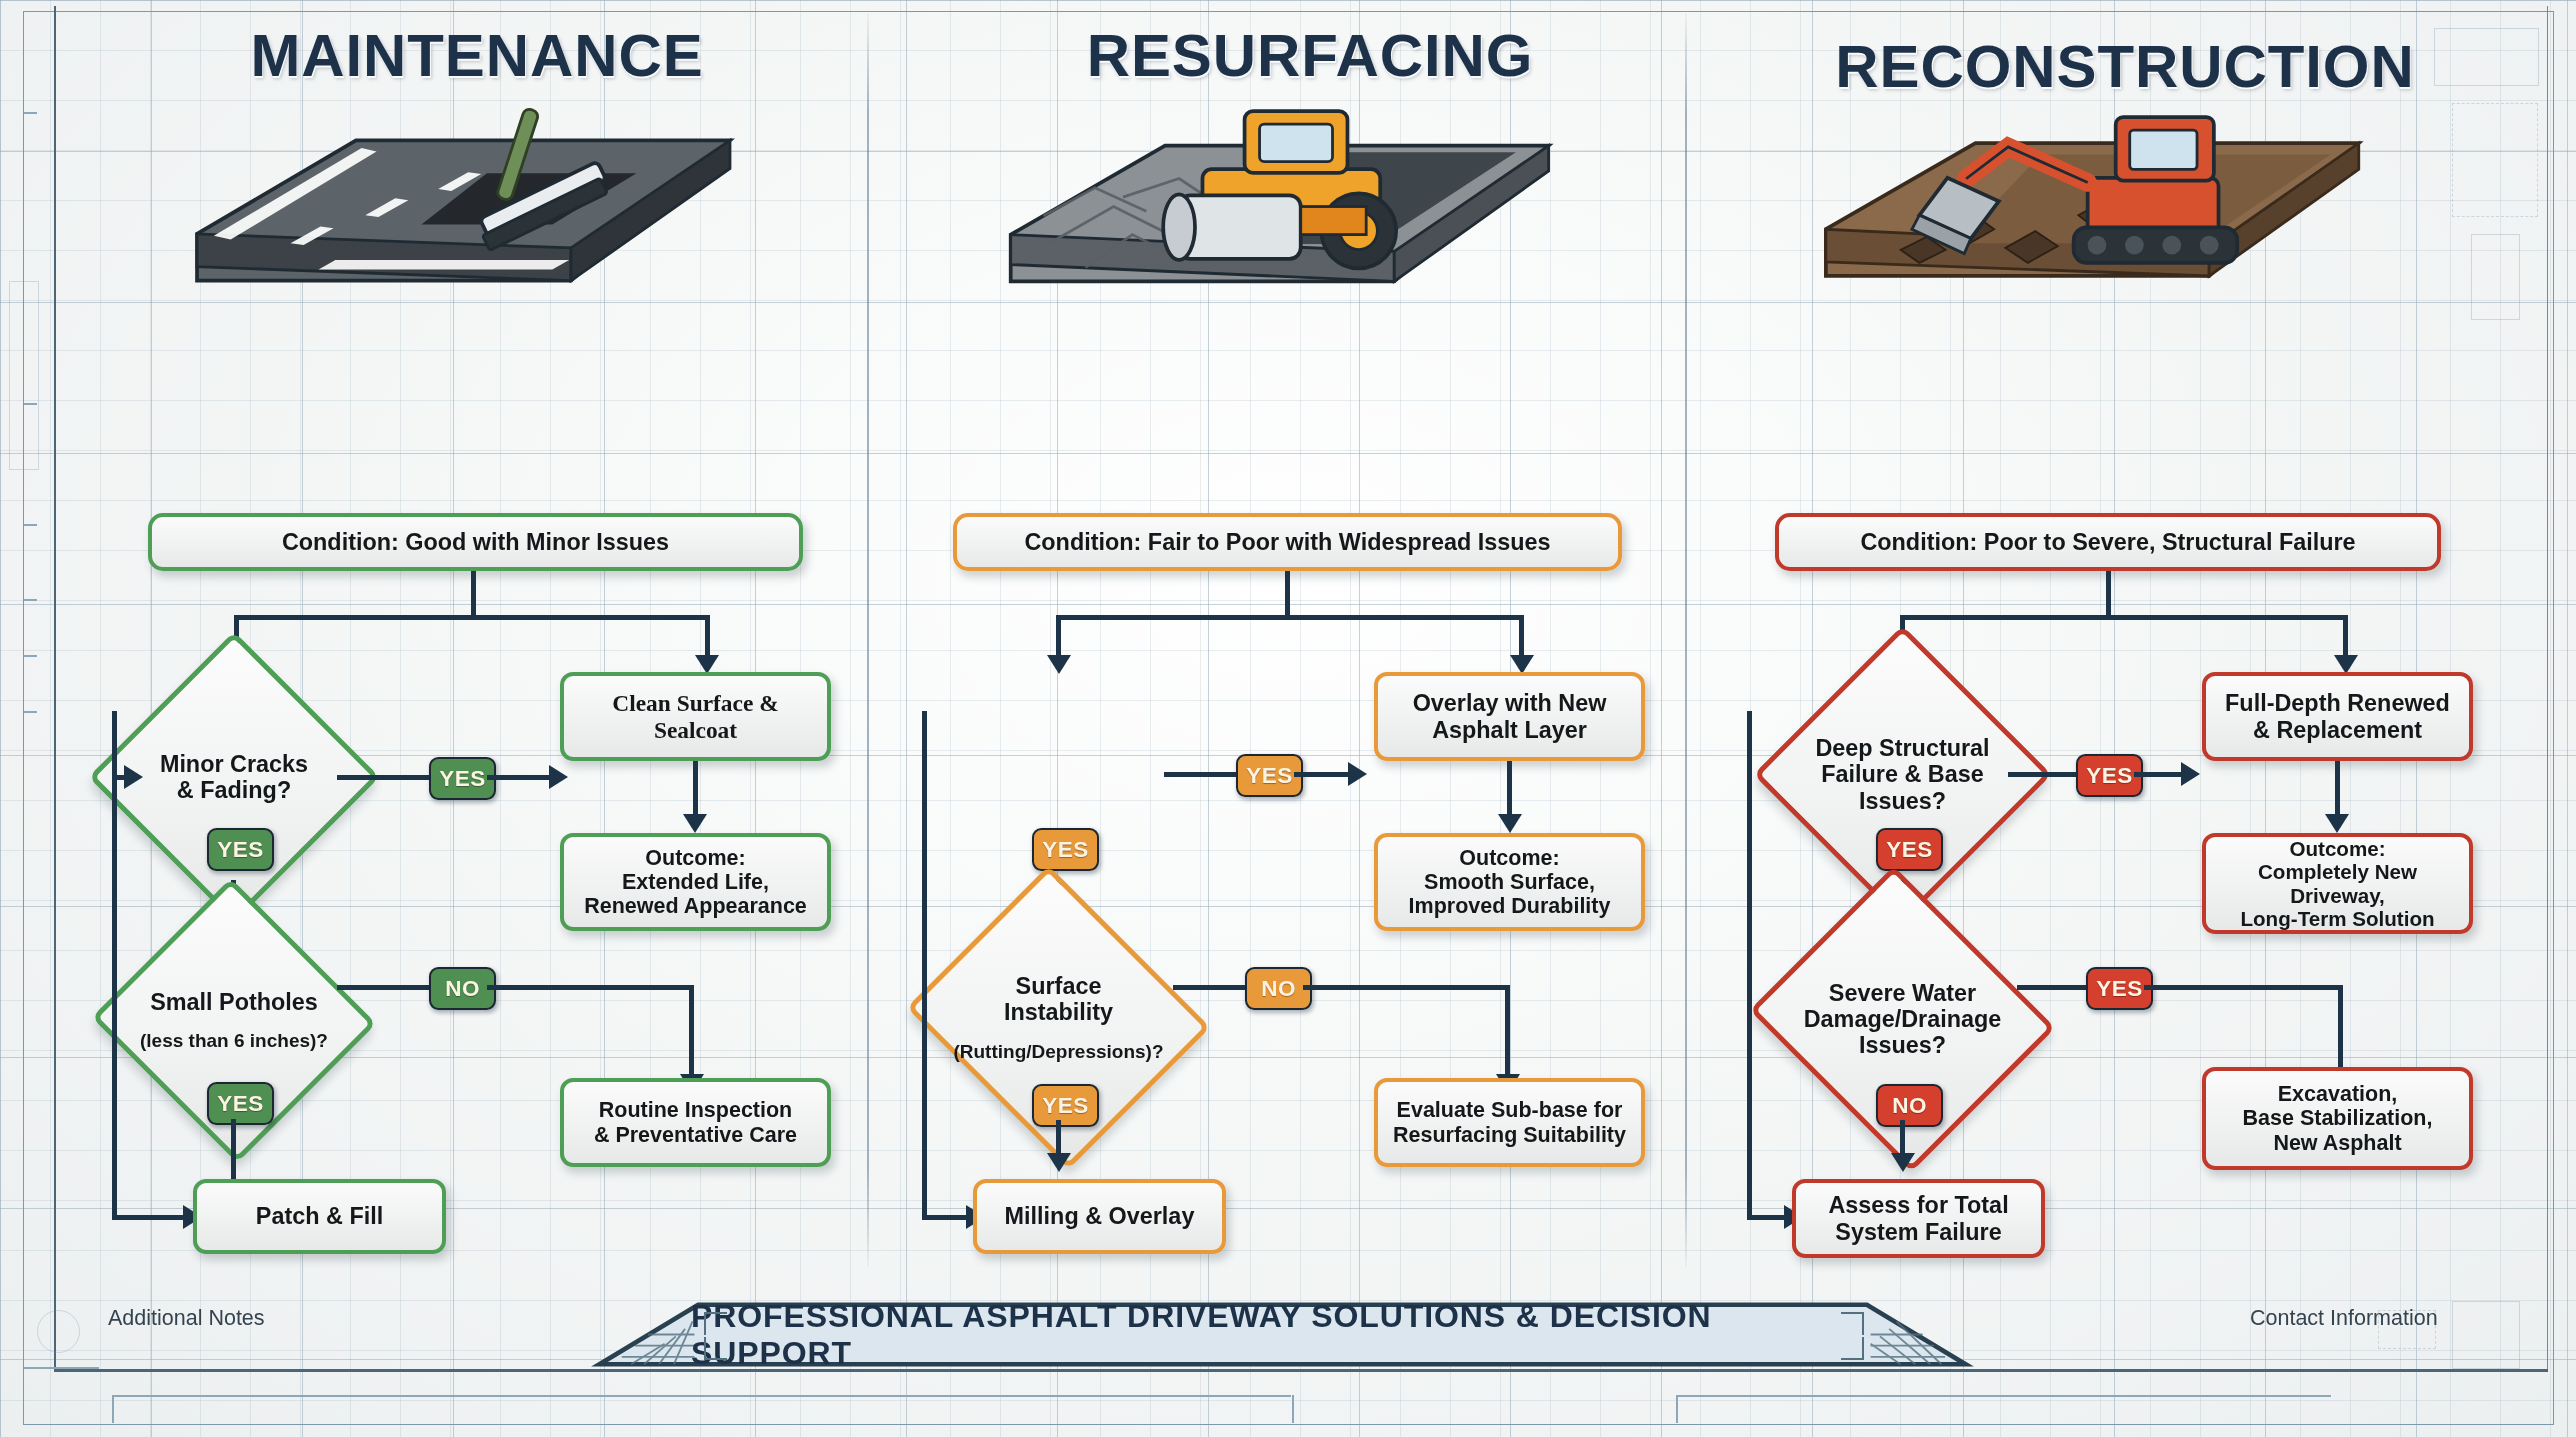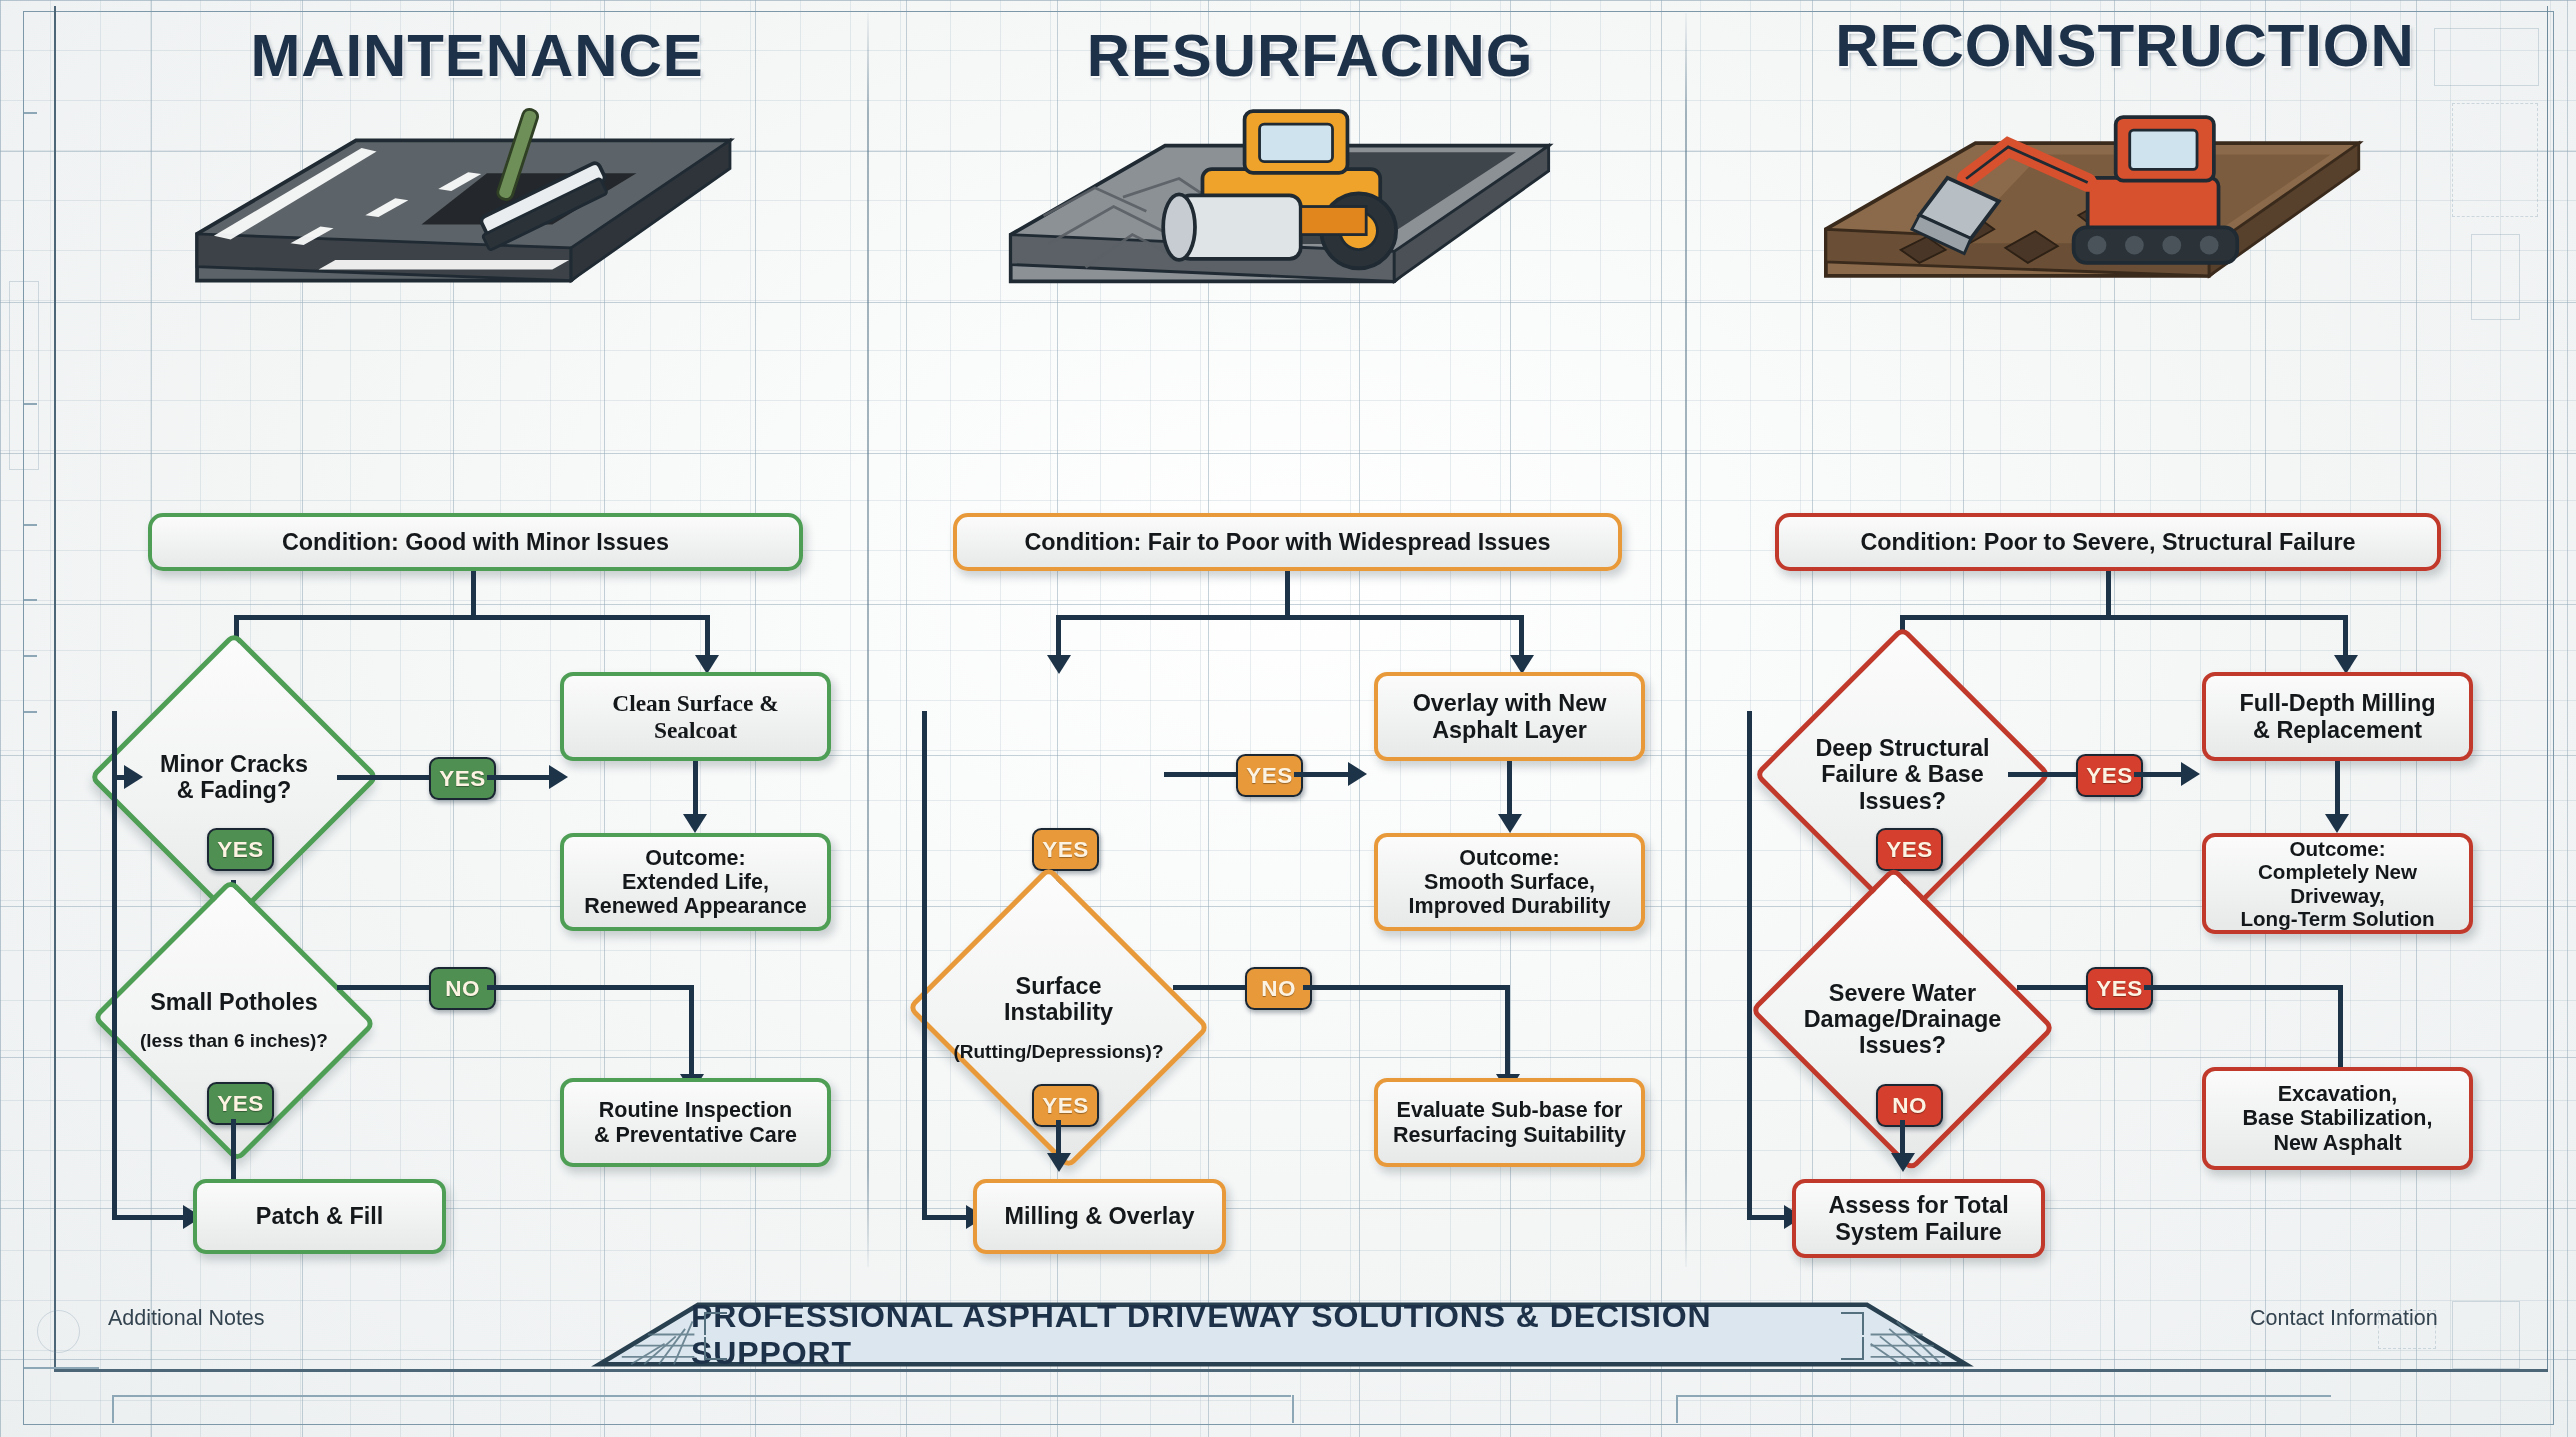--- a/index.html
+++ b/index.html
@@ -118,21 +118,21 @@
   <div class="ghost circ" style="left:37px;top:1310px;width:41px;height:41px;"></div>
   <div class="ghost" style="left:2452px;top:1301px;width:66px;height:66px;"></div>
   <div class="ghost dash" style="left:2378px;top:1310px;width:56px;height:37px;"></div>
   <div class="ghost" style="left:9.4px;top:281px;width:28px;height:187px;"></div>
 
   <div class="divider" style="left:867px;"></div>
   <div class="divider" style="left:1685px;"></div>
 
   <div class="col-title" style="left:56px;top:20.6px;">MAINTENANCE</div>
   <div class="col-title" style="left:889px;top:20.6px;">RESURFACING</div>
-  <div class="col-title" style="left:1704px;top:11px;text-align:center;">RECONSTRUCTION</div>
+  <div class="col-title" style="left:1704px;top:32px;text-align:center;">RECONSTRUCTION</div>
 
   <svg class="illus" style="left:178px;top:103px;" width="571" height="187" viewBox="0 0 610 200">
     <polygon points="20,140 190,40 590,40 420,190 20,190" fill="#5d6469" stroke="#1f2a33" stroke-width="4"></polygon>
     <polygon points="20,140 20,175 420,190 420,155" fill="#3c4247" stroke="#1f2a33" stroke-width="3"></polygon>
     <polygon points="420,155 590,40 590,70 420,190" fill="#2e343a" stroke="#1f2a33" stroke-width="3"></polygon>
     <polygon points="330,75 490,75 400,130 260,130" fill="#24282c"></polygon>
     <polygon points="38,142 196,48 212,52 56,146" fill="#ffffff" opacity=".92"></polygon>
     <polygon points="120,150 152,132 166,134 134,152" fill="#ffffff" opacity=".92"></polygon>
     <polygon points="200,120 232,102 246,104 214,122" fill="#ffffff" opacity=".92"></polygon>
     <polygon points="278,92 310,74 324,76 292,94" fill="#ffffff" opacity=".92"></polygon>
@@ -361,21 +361,21 @@
   <div class="badge" style="left:1876px;top:1084px;background:#d4402d;">NO</div>
   <div class="conn" style="left:1900px;top:1120px;width:4.7px;height:41px;"></div>
   <div class="arrow down" style="left:1891px;top:1153px;"></div>
 
   <div class="conn" style="left:1747px;top:711px;width:4.7px;height:505px;"></div>
   <div class="conn" style="left:1747px;top:1215px;width:45px;height:4.7px;"></div>
   <div class="arrow right" style="left:1784px;top:1205px;"></div>
 
   <div class="node act" style="left:2202px;top:672px;width:271px;height:89px;border-color:#c0392b;">
     <div>
-      <span>Full-Depth Milling</span><br><span>&amp; Replacement</span>
+      <span>Full-Depth Renewed</span><br><span>&amp; Replacement</span>
     </div>
   </div>
   <div class="conn" style="left:2335px;top:761px;width:4.7px;height:58px;"></div>
   <div class="arrow down" style="left:2325px;top:814px;"></div>
 
   <div class="node act small" style="left:2202px;top:833px;width:271px;height:101px;border-color:#c0392b;font-size:20.6px;">
     <div>
       <span>Outcome:</span><br><span>Completely New Driveway,</span><br><span>Long-Term Solution</span>
     </div>
   </div>

